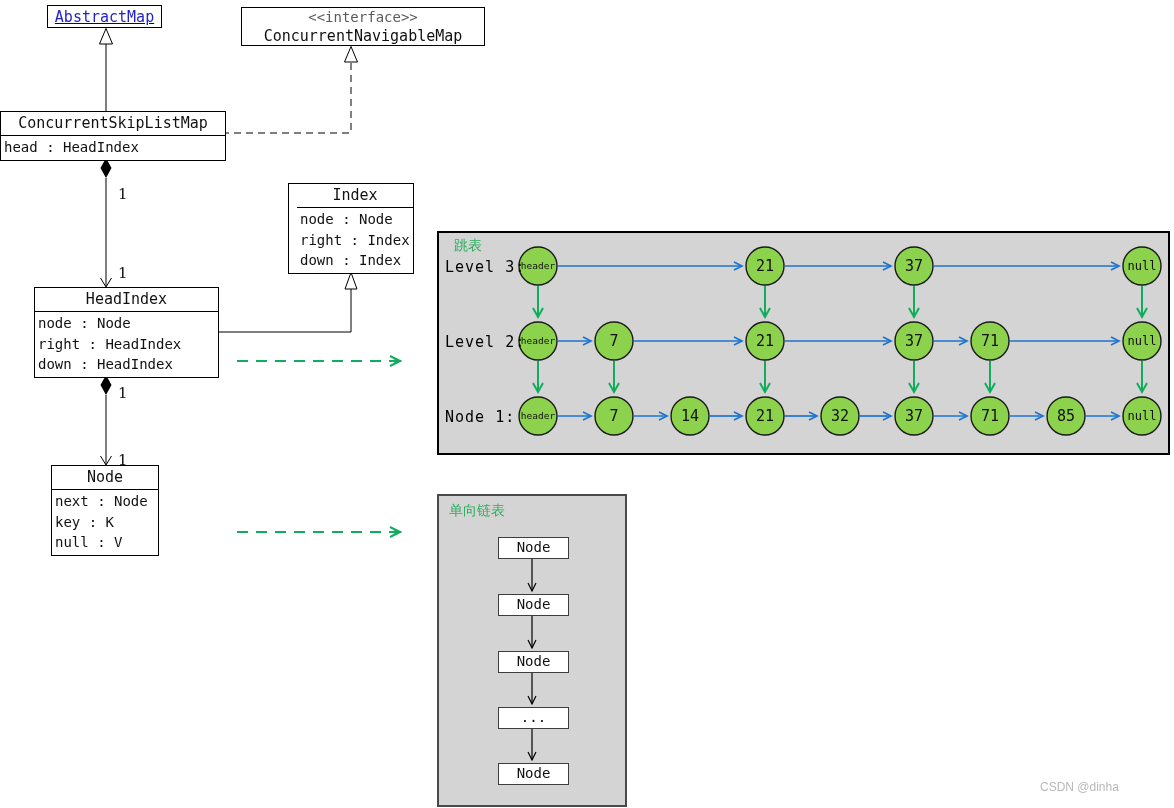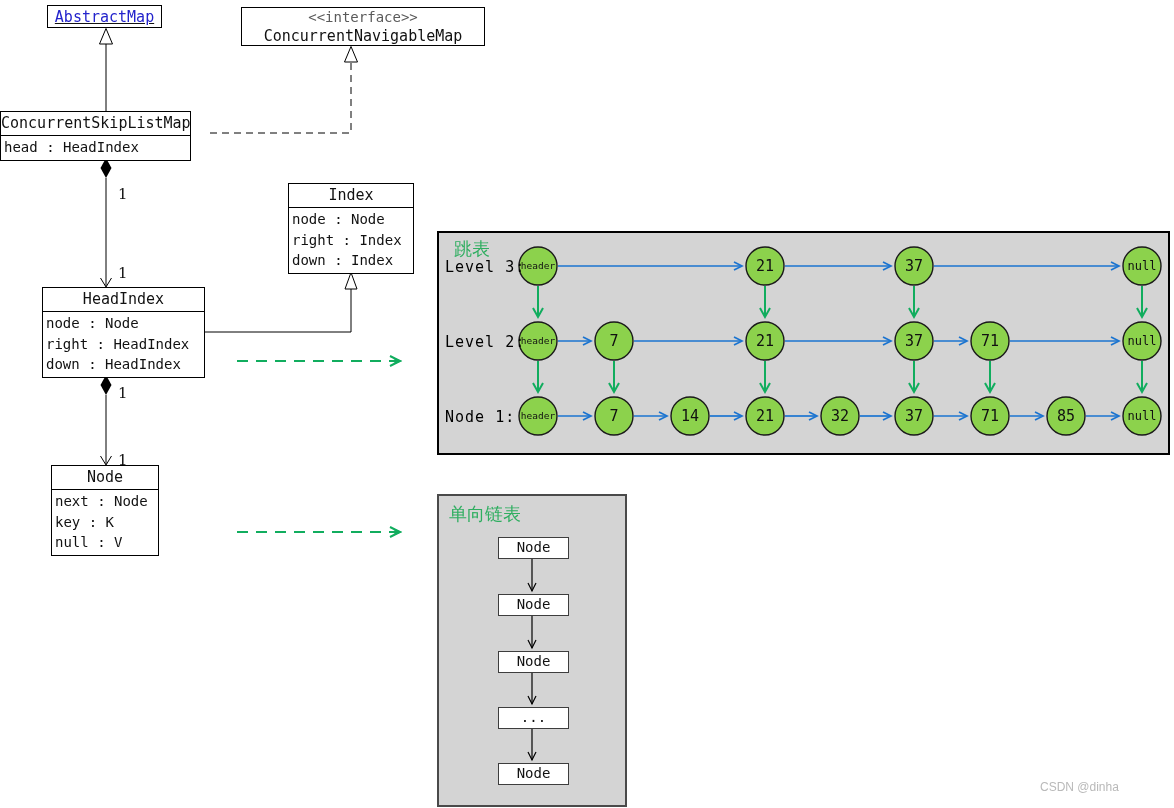--- a/index.html
+++ b/index.html
@@ -22,33 +22,33 @@
   .uml .attrs{padding:1px 3px 2px 3px;font-size:14px;line-height:20.5px;white-space:nowrap;}
   .attr-line{white-space:nowrap;}
 
   #abstract-map{left:47px;top:5px;width:115px;height:23px;text-decoration:underline;}
   #abstract-map .title{color:#2323cc;border:none;}
 
   #interface-box{left:241px;top:7px;width:244px;height:39px;}
   #interface-box .stereotype{text-align:center;font-size:14px;line-height:19px;color:#5a5a5a;white-space:nowrap;}
   #interface-box .iname{text-align:center;font-size:15px;line-height:18px;white-space:nowrap;}
 
-  #cslm{left:0px;top:111px;width:191px;}
-  #index-box{left:288px;top:183px;width:126px;}
-  #head-index{left:42px;top:287px;width:163px;}
+  #cslm{left:0px;top:111px;width:226px;}
+  #index-box{left:288px;top:183px;width:126px;padding-left:8px;}
+  #head-index{left:34px;top:287px;width:185px;}
   #node-box{left:51px;top:465px;width:108px;}
 
   
   .mult{position:absolute;font-size:15px;font-family:"DejaVu Serif",serif;z-index:3;}
 
   
   .panel{position:absolute;background:#d4d4d4;box-sizing:border-box;z-index:1;}
   #skiplist-panel{left:437px;top:231px;width:733px;height:224px;border:2px solid #000;}
   #linkedlist-panel{left:437px;top:494px;width:190px;height:313px;border:2px solid #4a4a4a;}
-  .panel-title{position:absolute;color:#2fae60;font-size:18px;white-space:nowrap;z-index:2;}
+  .panel-title{position:absolute;color:#2fae60;font-size:14px;white-space:nowrap;z-index:2;}
   #skiplist-title{left:15px;top:4px;}
   #linkedlist-title{left:10px;top:6px;}
 
   .level-label{
     position:absolute;left:6px;font-size:15px;letter-spacing:1px;
     color:#000;white-space:nowrap;z-index:2;
     font-family:"DejaVu Sans Mono",monospace;
   }
   #skiplist-svg{position:absolute;left:0;top:0;}
   #linkedlist-svg{position:absolute;left:0;top:0;}

